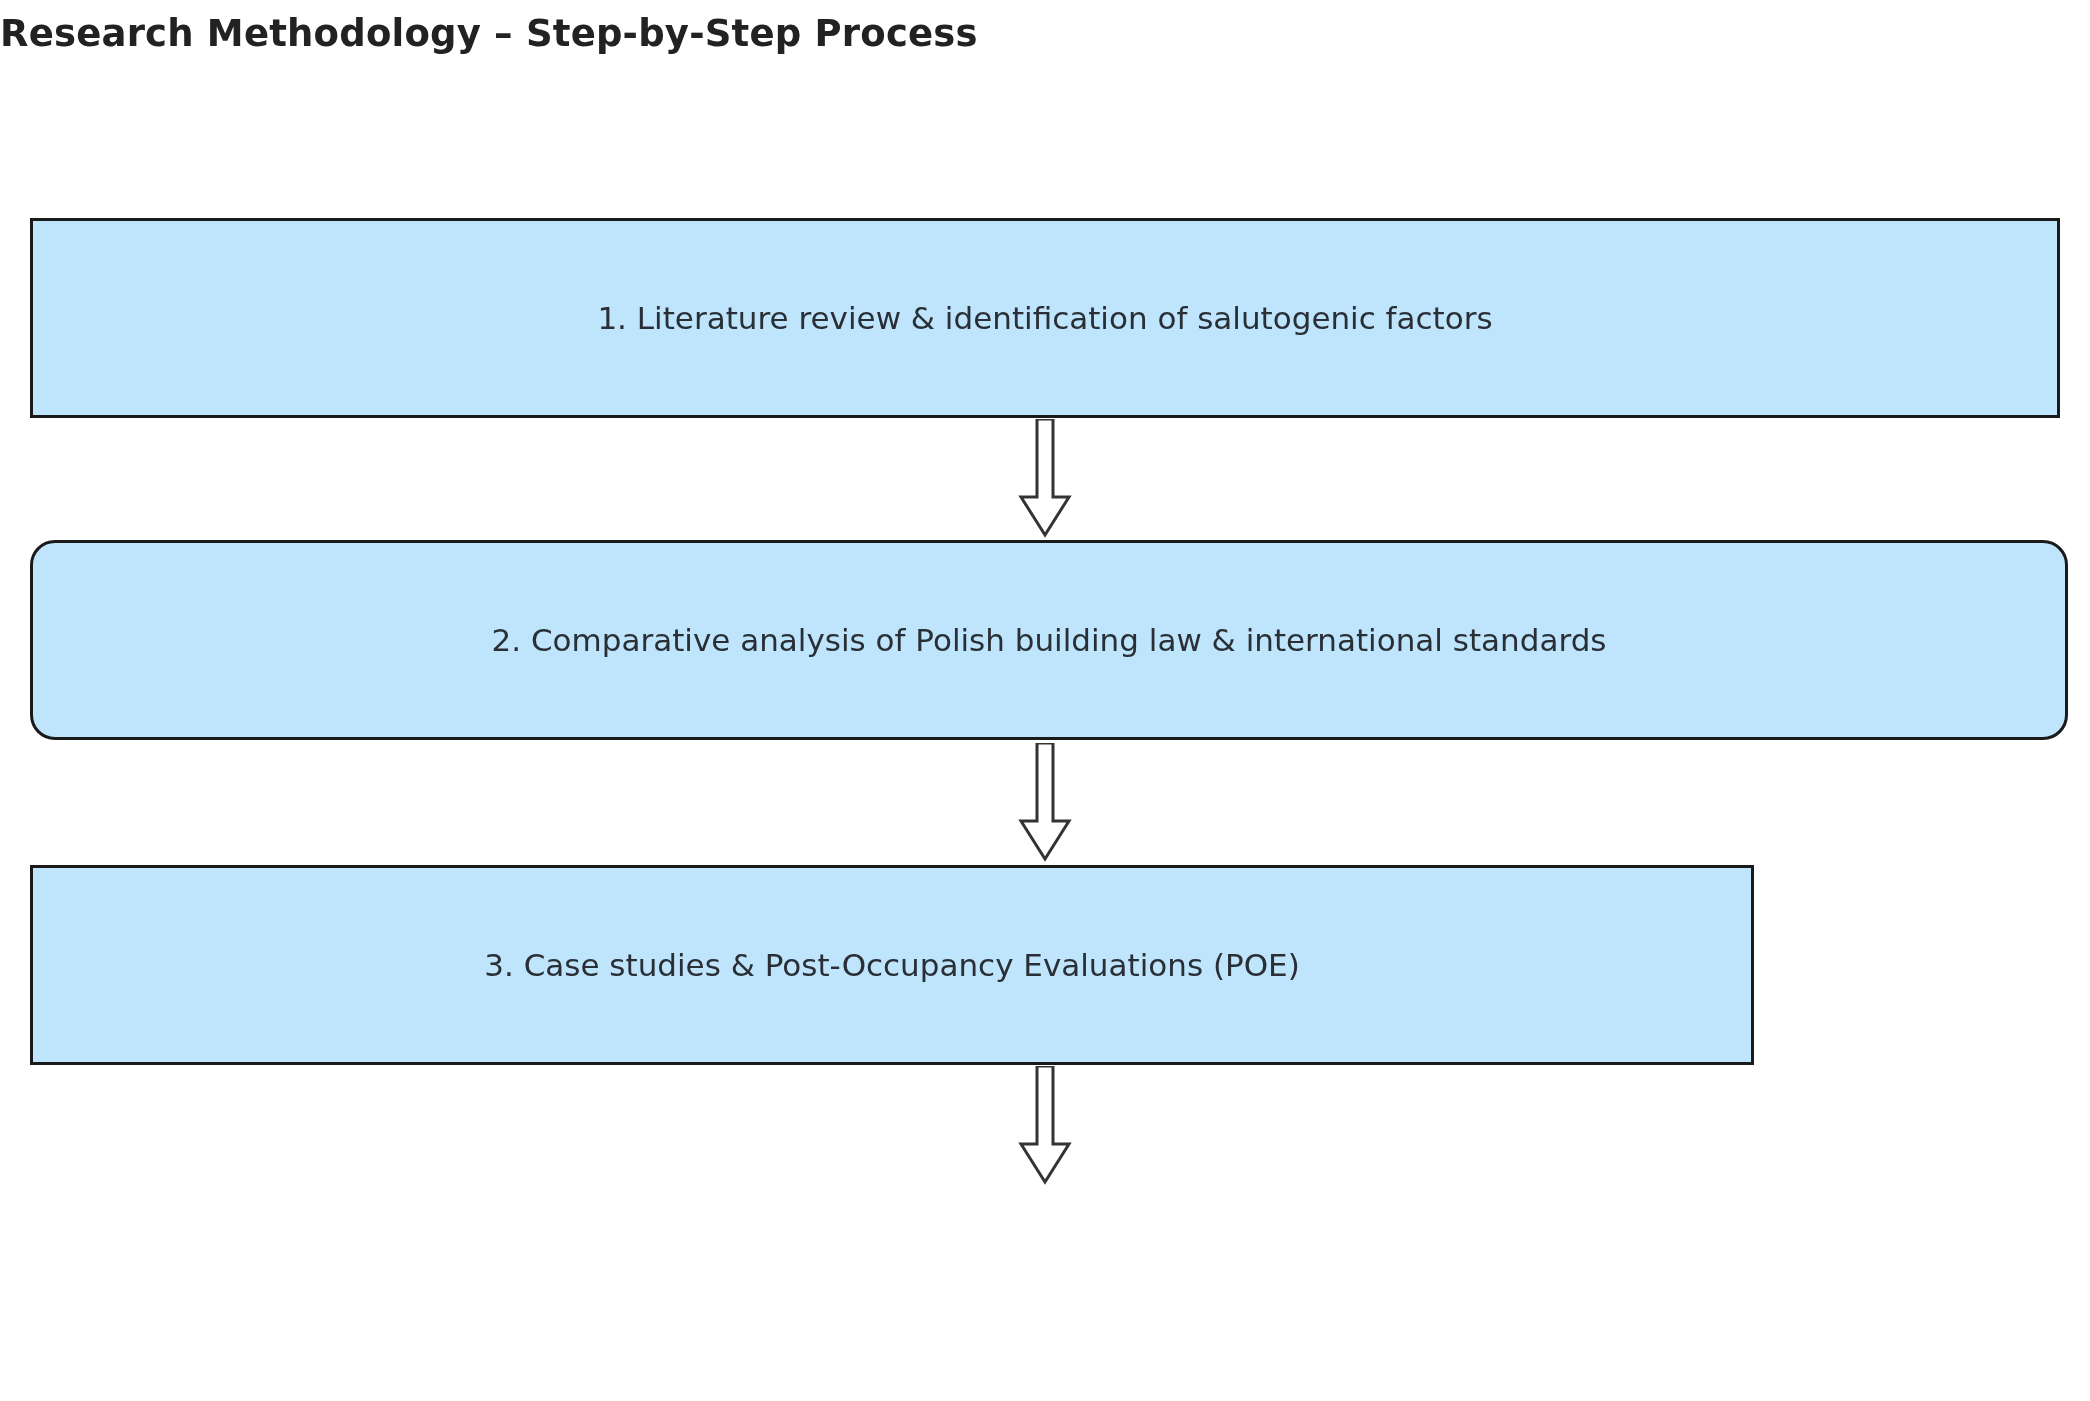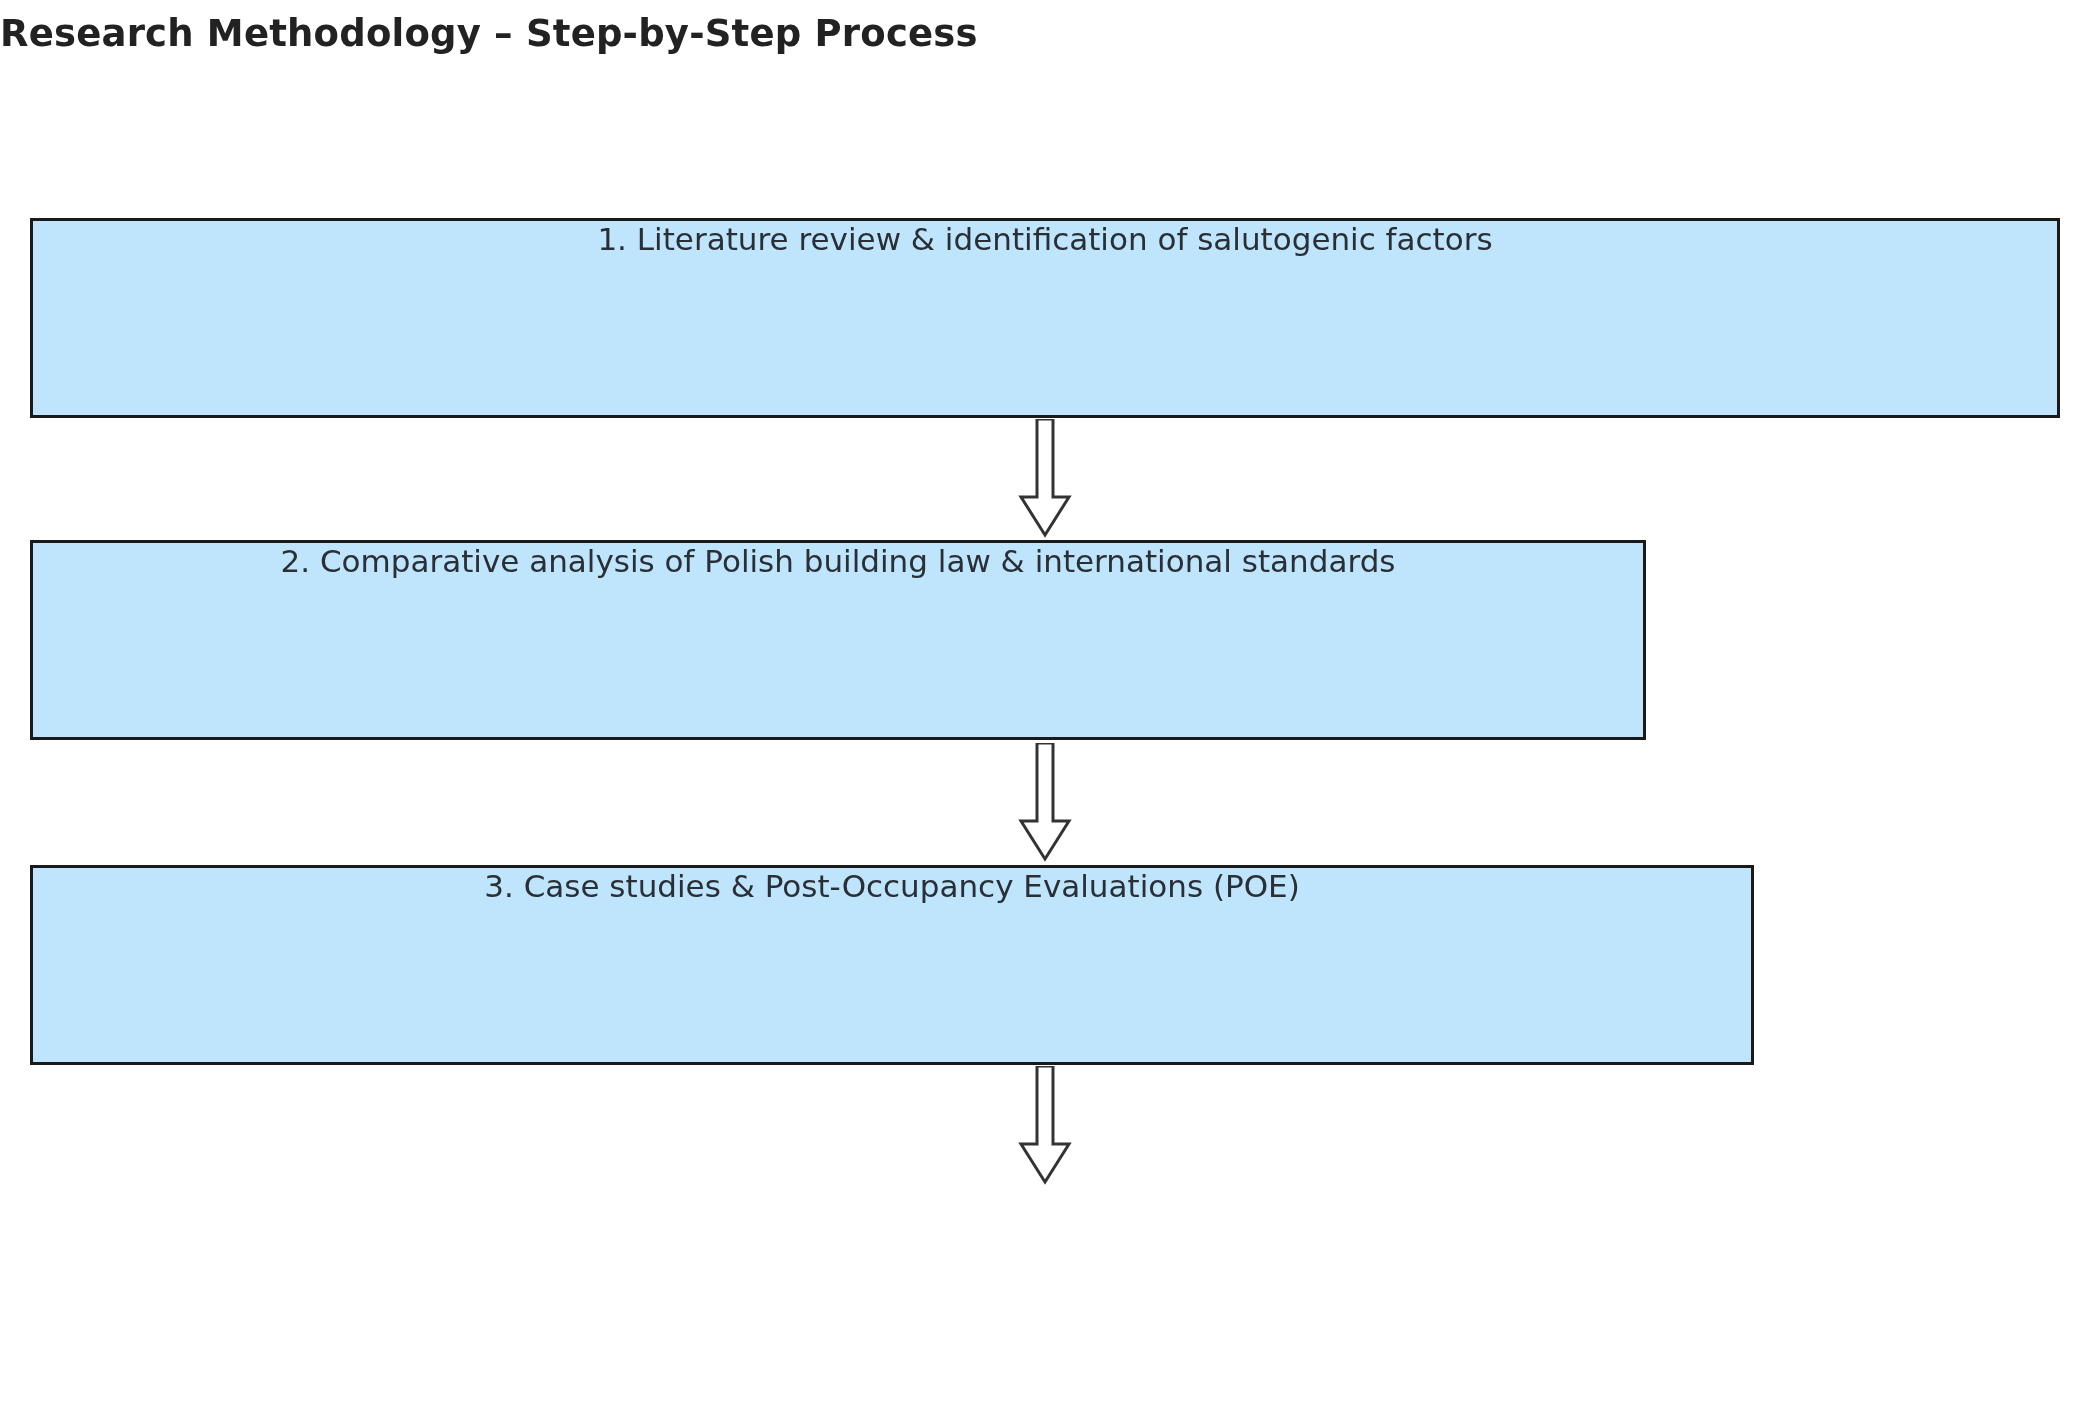--- a/index.html
+++ b/index.html
@@ -36,28 +36,28 @@
     left: 30px;
     width: 2030px;
   }
   .step-box {
     box-sizing: border-box;
     width: 2030px;
     height: 200px;
     background: #bfe5fd;
     border: 3px solid #1a1a1a;
     display: flex;
-    align-items: flex-start;
+    align-items: center;
     justify-content: center;
     color: #2a2f36;
     font-size: 31px;
     font-weight: 400;
     font-family: "DejaVu Sans", "Liberation Sans", sans-serif;
   }
-  .step-box.box-2 { width: 1616px; }
+  .step-box.box-2 { width: 2038px; border-radius: 25px; }
   .step-box.box-3 { width: 1724px; }
   .step-box.box-4 { width: 2036px; }
   .arrow-wrap {
     width: 2030px;
     height: 120px;
     display: flex;
     align-items: center;
     justify-content: center;
   }
   .arrow-wrap svg {

